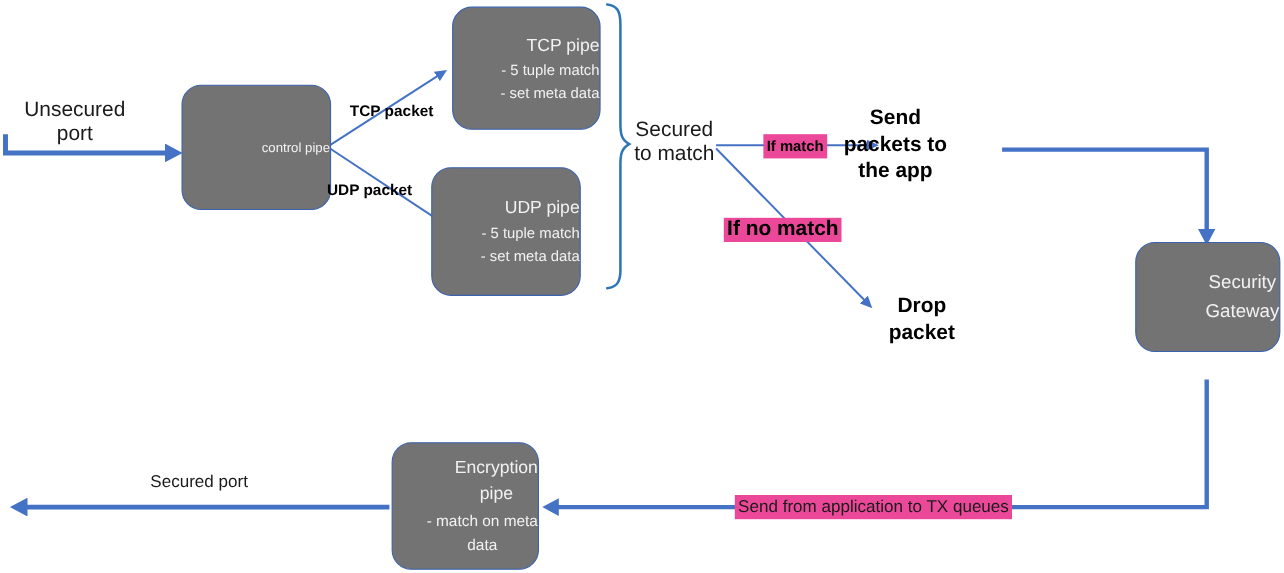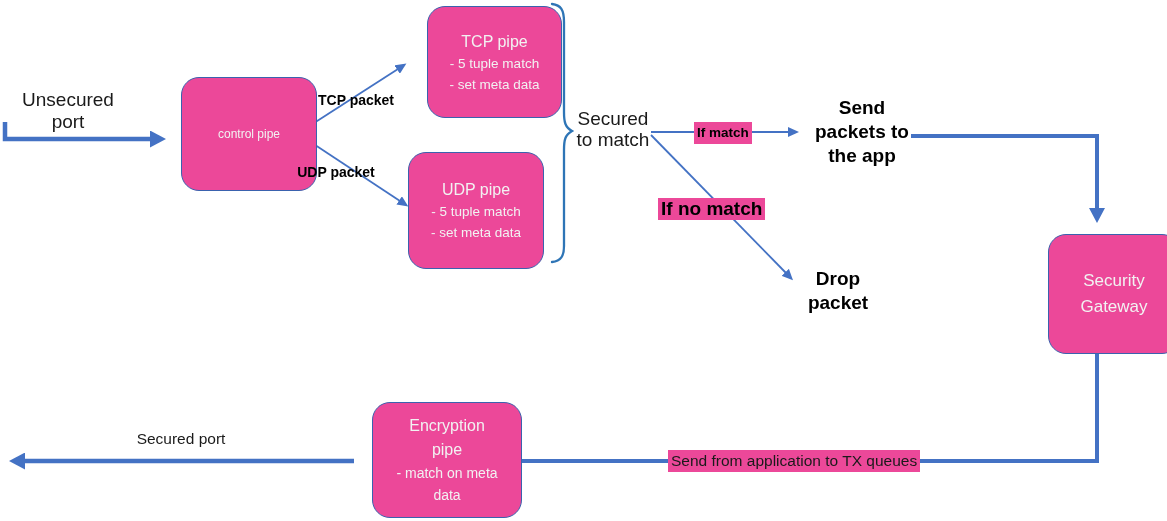--- a/index.html
+++ b/index.html
@@ -8,32 +8,31 @@
     width: 1167px;
     height: 521px;
     background: #ffffff;
     font-family: "Liberation Sans", sans-serif;
     overflow: hidden;
   }
   svg.wires { position: absolute; left: 0; top: 0; z-index: 0; }
 
   .node {
     position: absolute;
-    background: #ec4899;
+    background: #737373;
     border: 1px solid #3A62AE;
     border-radius: 18px;
     color: #F2F2F2;
     display: flex;
     flex-direction: column;
-    align-items: center;
+    align-items: flex-end;
     justify-content: center;
     text-align: center;
     z-index: 1;
     box-sizing: border-box;
-    margin-left: 16px;
   }
   .node .title   { font-size: 16px; line-height: 23px; white-space: pre-line; }
   .node .detail  { font-size: 13.5px; line-height: 21px; white-space: pre-line; }
 
   .lbl {
     position: absolute;
     color: #1A1A1A;
     font-size: 19px;
     line-height: 22px;
     white-space: pre-line;
@@ -90,47 +89,47 @@
     <span class="detail">- 5 tuple match</span>
     <span class="detail">- set meta data</span>
   </div>
 
   <div class="node" style="left:392px; top:152px; width:136px; height:117px;">
     <span class="title">UDP pipe</span>
     <span class="detail">- 5 tuple match</span>
     <span class="detail">- set meta data</span>
   </div>
 
-  <div class="node" style="left:1032px; top:234px; width:132px; height:120px;">
+  <div class="node" style="left:1032px; top:220px; width:132px; height:100px;">
     <span class="title" style="font-size:17px; line-height:26px;">Security
 Gateway</span>
   </div>
 
-  <div class="node" style="left:356px; top:402px; width:150px; height:116px;">
+  <div class="node" style="left:356px; top:402px; width:134px; height:116px;">
     <span class="title" style="line-height:24px;">Encryption
 pipe</span>
     <span class="detail" style="font-size:14px; line-height:22px;">- match on meta
 data</span>
   </div>
 
   <div class="lbl" style="left:8px; top:89px; width:120px;">Unsecured
 port</div>
 
   <div class="lbl bold" style="left:316px; top:89px; width:80px; font-size:14px;">TCP packet</div>
 
   <div class="lbl bold" style="left:296px; top:161px; width:80px; font-size:14px;">UDP packet</div>
 
   <div class="lbl" style="left:575px; top:108px; width:76px; line-height:21px;">Secured
 to match</div>
 
   <div class="lbl bold onwire" style="left:694px; top:122px; font-size:13.5px;">If match</div>
 
   <div class="lbl bold onwire" style="left:658px; top:198px; font-size:19px;">If no match</div>
 
-  <div class="lbl bold" style="left:812px; top:96px; width:100px; line-height:24px;">Send
+  <div class="lbl bold" style="left:764px; top:96px; width:100px; line-height:24px;">Send
 packets to
 the app</div>
 
   <div class="lbl bold" style="left:788px; top:267px; width:100px; line-height:24px;">Drop
 packet</div>
 
   <div class="lbl" style="left:126px; top:428px; width:110px; font-size:15.5px;">Secured port</div>
 
   <div class="lbl onwire" style="left:668px; top:450px; font-size:15.5px;">Send from application to TX queues</div>
 

